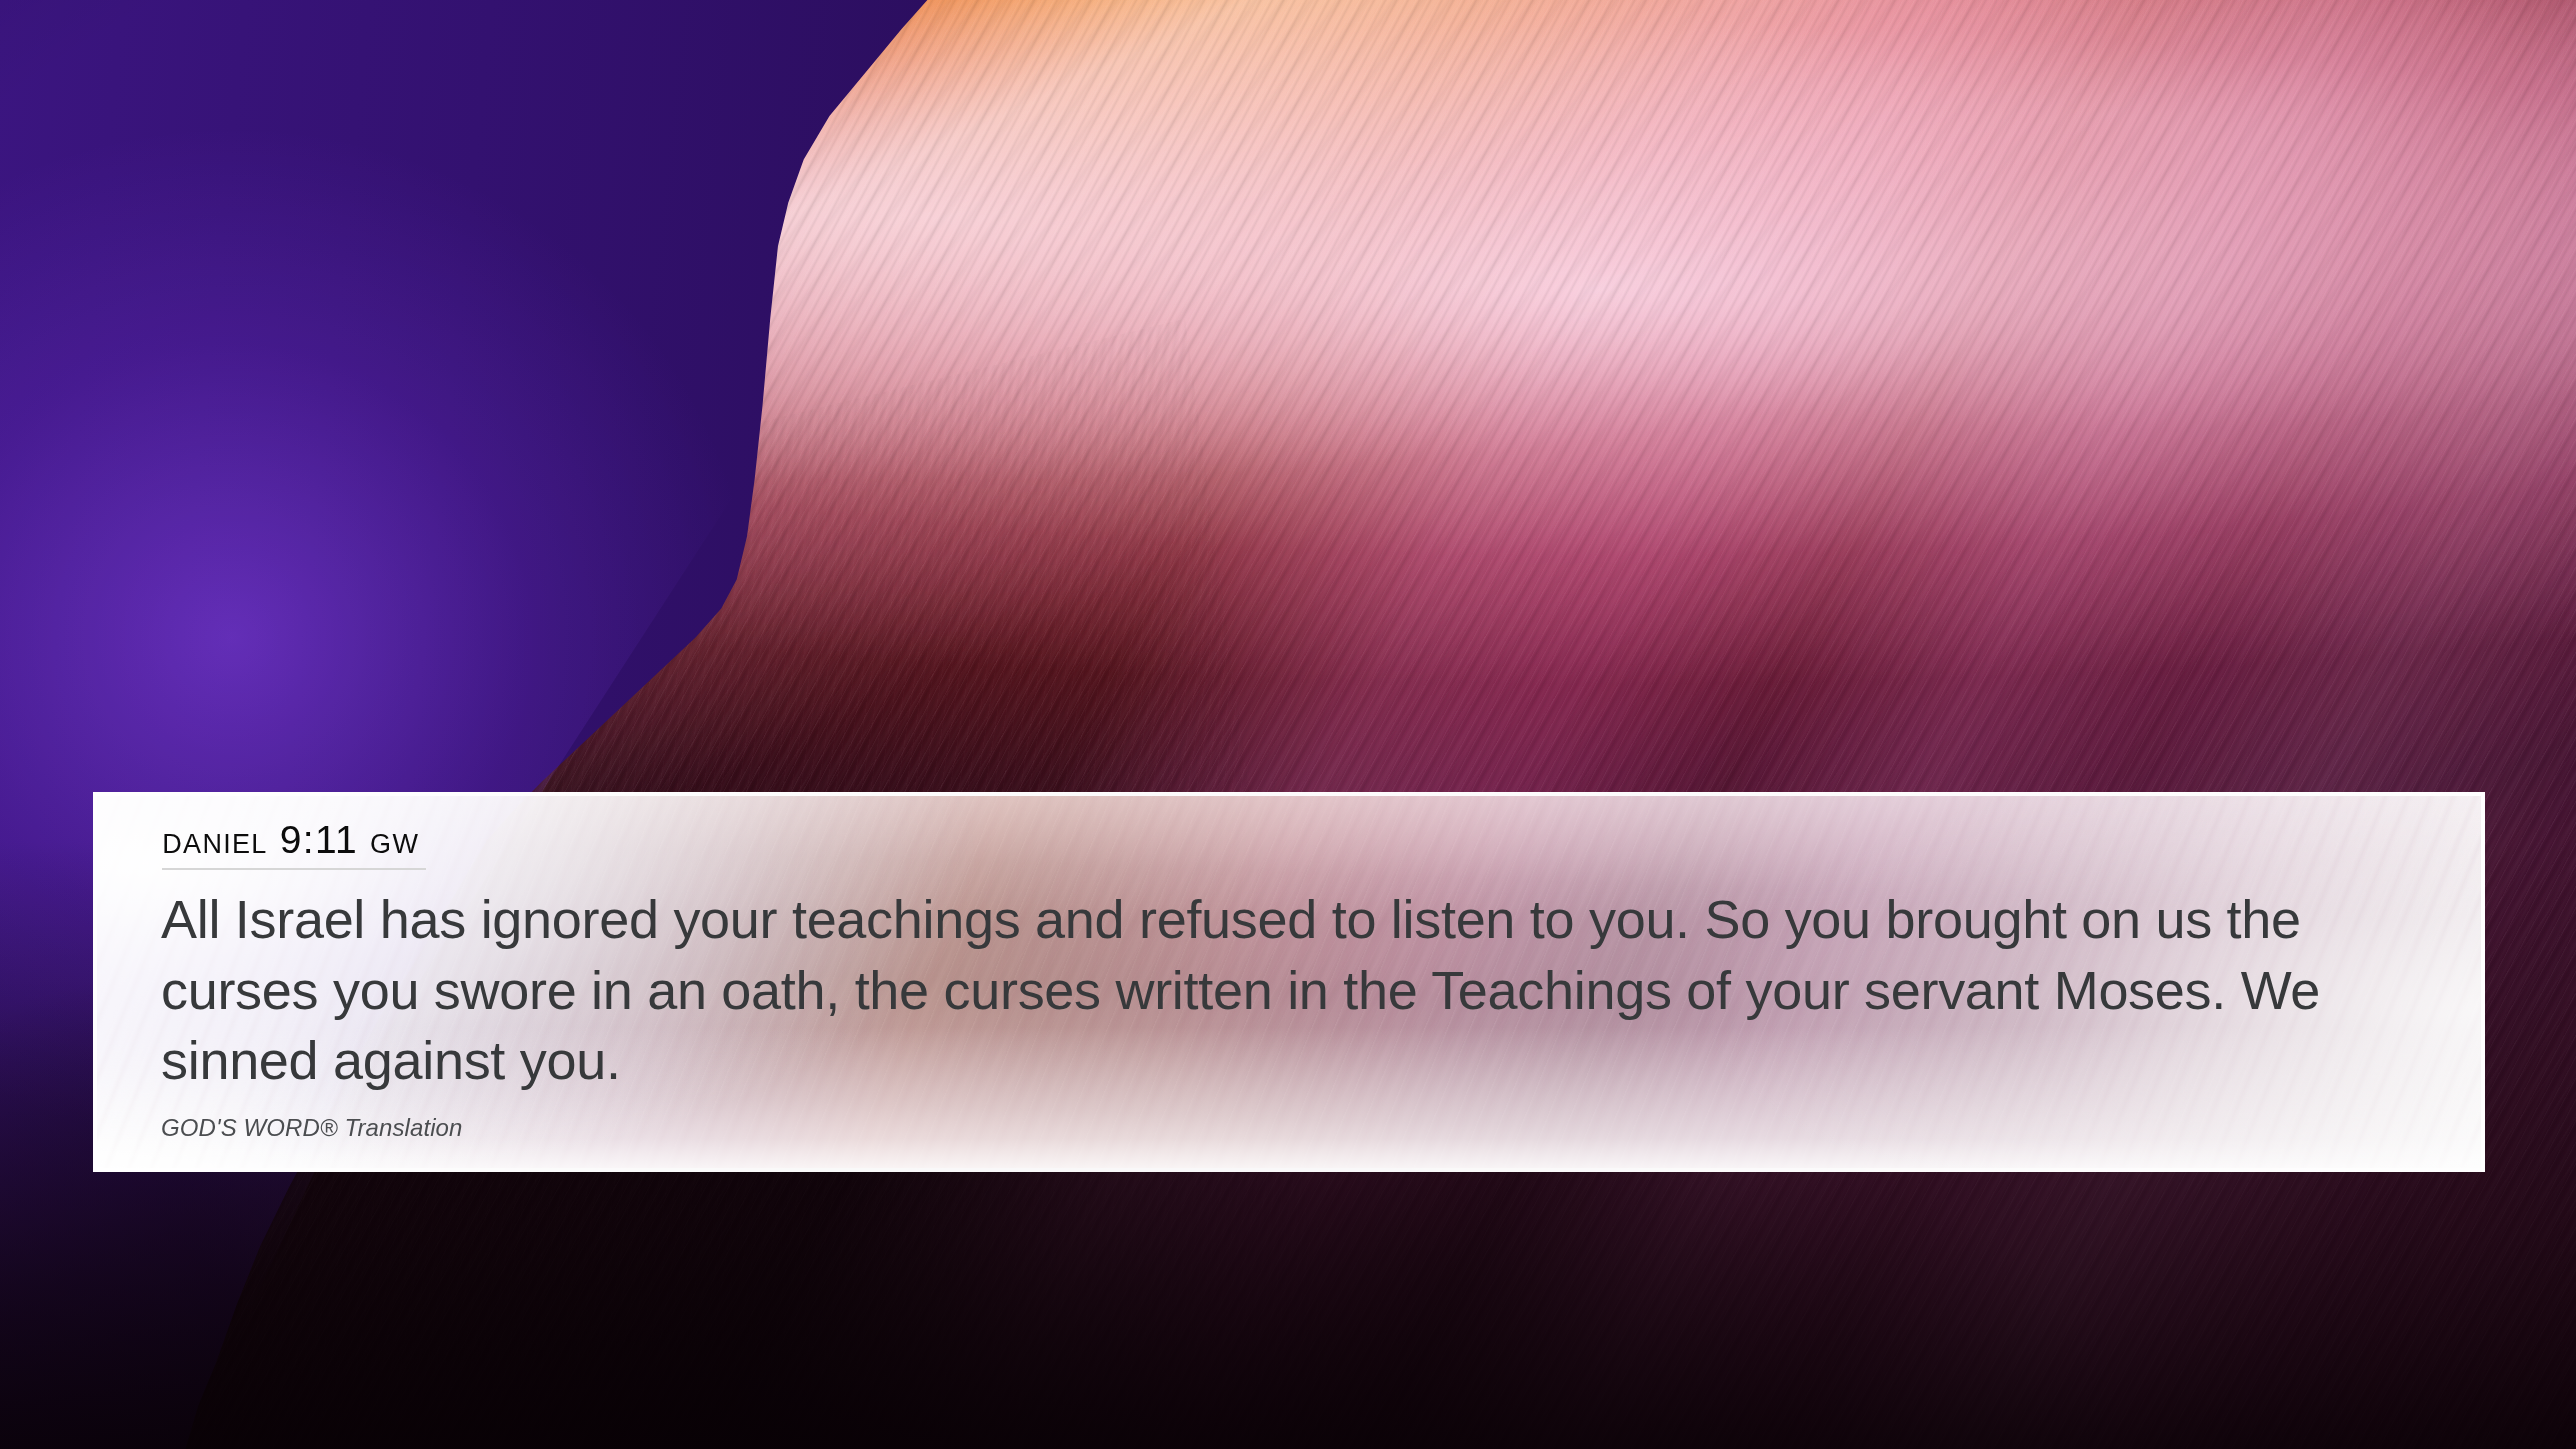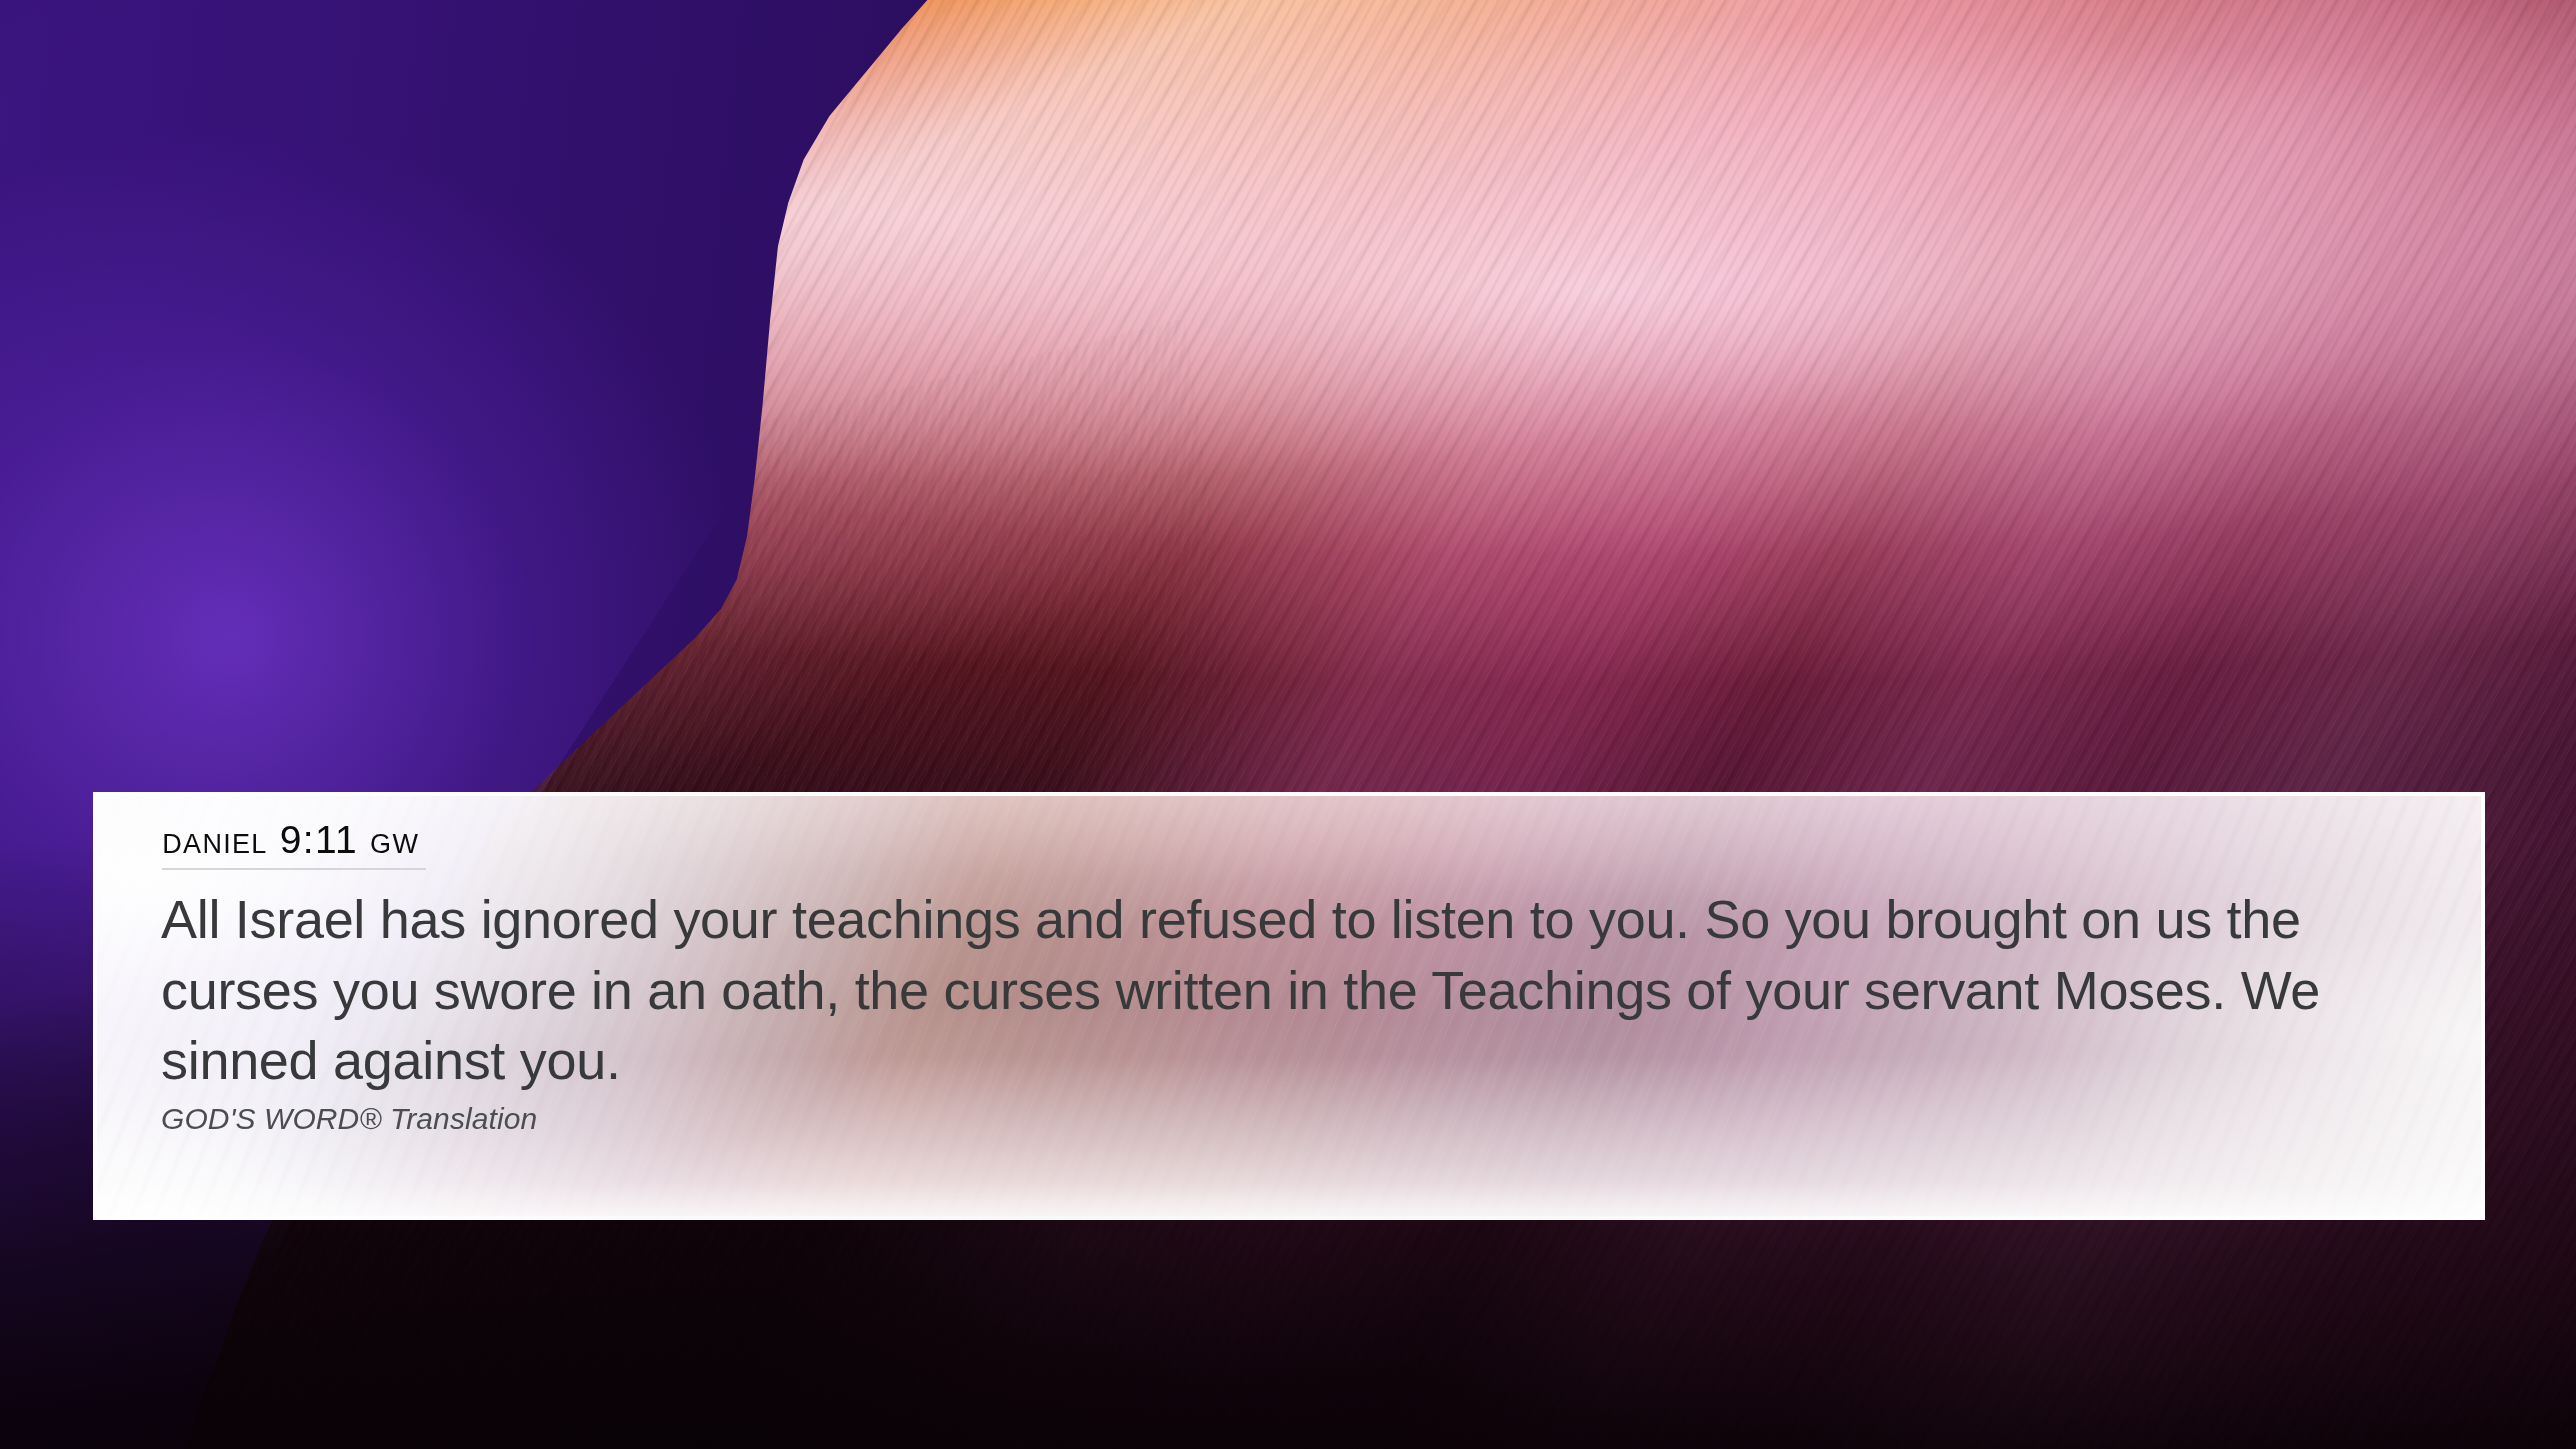--- a/index.html
+++ b/index.html
@@ -138,21 +138,21 @@
       radial-gradient(ellipse 70% 55% at 30% 104%, rgba(4,0,4,0.92) 0%, rgba(10,2,8,0.45) 48%, rgba(0,0,0,0) 76%),
       radial-gradient(ellipse 120% 120% at 50% 45%, rgba(0,0,0,0) 52%, rgba(0,0,0,0.30) 88%, rgba(0,0,0,0.55) 100%);
   }
 
   
   #quote-card {
     position:absolute;
     left:93px;
     top:792px;
     width:2392px;
-    height:428px;
+    height:380px;
     border:4px solid rgba(255,255,255,0.92);
     overflow:hidden;
     background:
       linear-gradient(103deg,
         rgba(255,255,255,0.97) 0%,
         rgba(255,255,255,0.90) 9%,
         rgba(252,250,252,0.72) 18%,
         rgba(250,246,248,0.56) 28%,
         rgba(250,244,246,0.46) 40%,
         rgba(252,246,248,0.44) 52%,
@@ -236,25 +236,25 @@
     font-family:"Liberation Sans", sans-serif;
     font-weight:300;
     font-size:54px;
     line-height:1.30;
     letter-spacing:-0.3px;
     color:#37393b;
   }
 
   
   #verse-translation {
-    margin-top:7px;
+    margin-top:19px;
     font-family:"Liberation Sans", sans-serif;
     font-style:italic;
     font-weight:400;
-    font-size:30px;
+    font-size:24px;
     letter-spacing:0.1px;
     color:#4b4d50;
   }
 </style>
 </head>
 <body>
 
 <div id="stage">
 
   <div class="bg-layer bg-base"></div>

